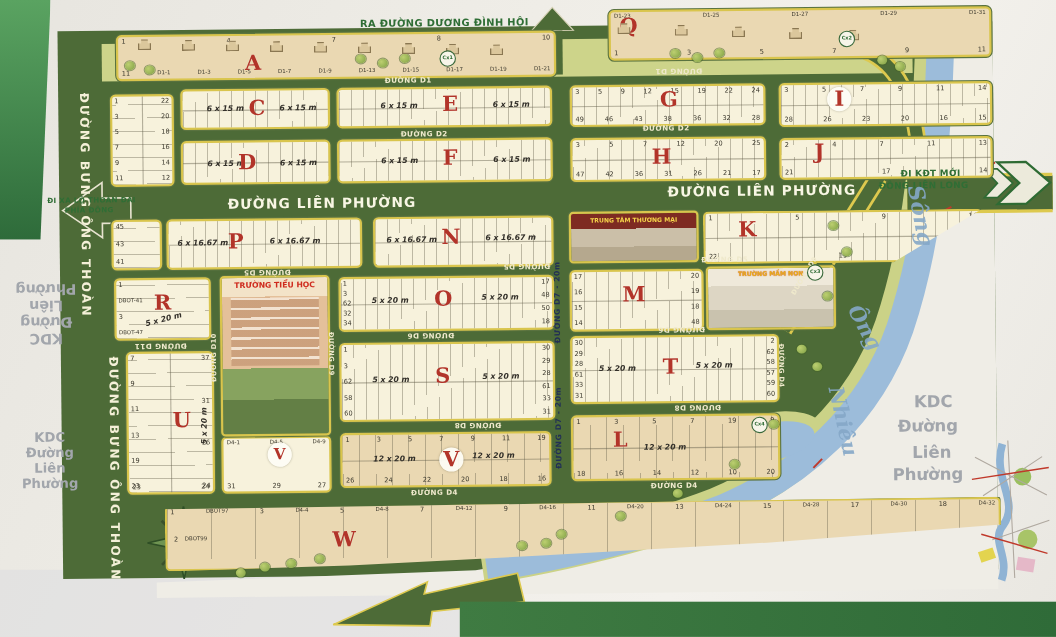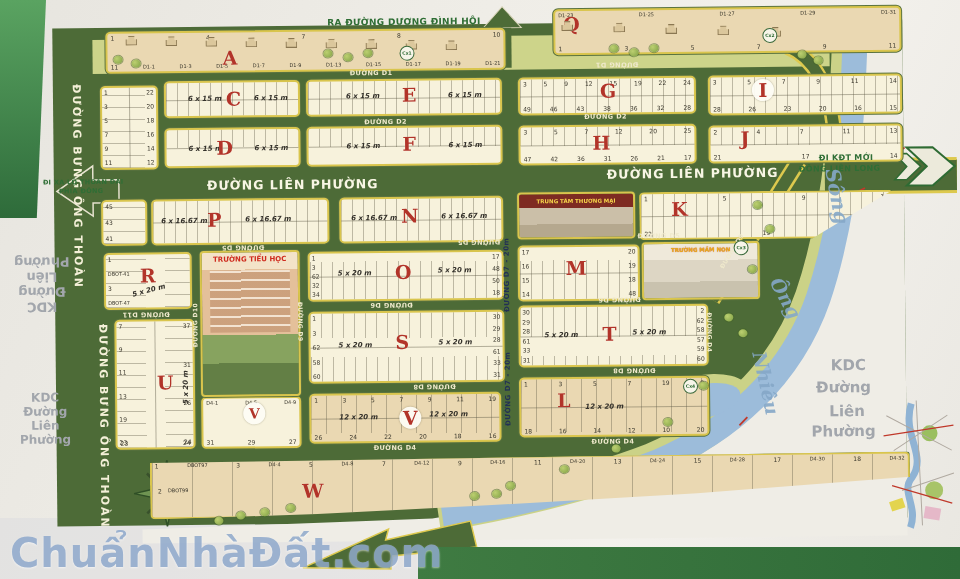--- a/index.html
+++ b/index.html
@@ -598,14 +598,13 @@
       <span class="house" style="left: 408px; top: 39px;"></span>
       <span class="house" style="left: 448px; top: 40px;"></span>
       <span class="house" style="left: 564px; top: 22px;"></span>
       <span class="house" style="left: 616px; top: 24px;"></span>
       <span class="house" style="left: 668px; top: 26px;"></span>
       <span class="house" style="left: 720px; top: 28px;"></span>
       <span class="house" style="left: 772px; top: 30px;"></span>
     </div>
 
   <div id="bottom-bar"></div>
-  <div id="watermark">ChuẩnNhàĐất.com</div>
 </div>
 
 </body></html>

